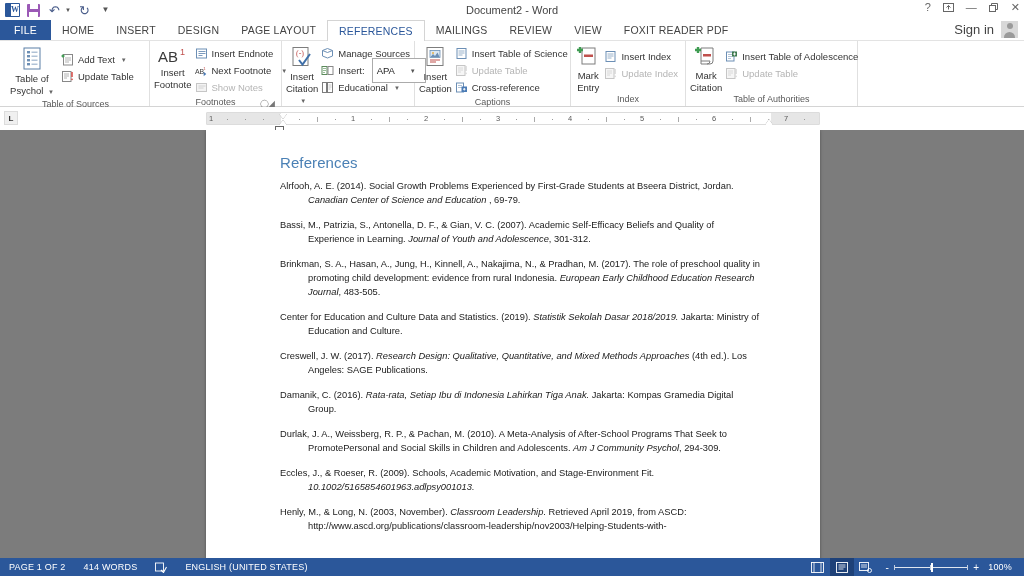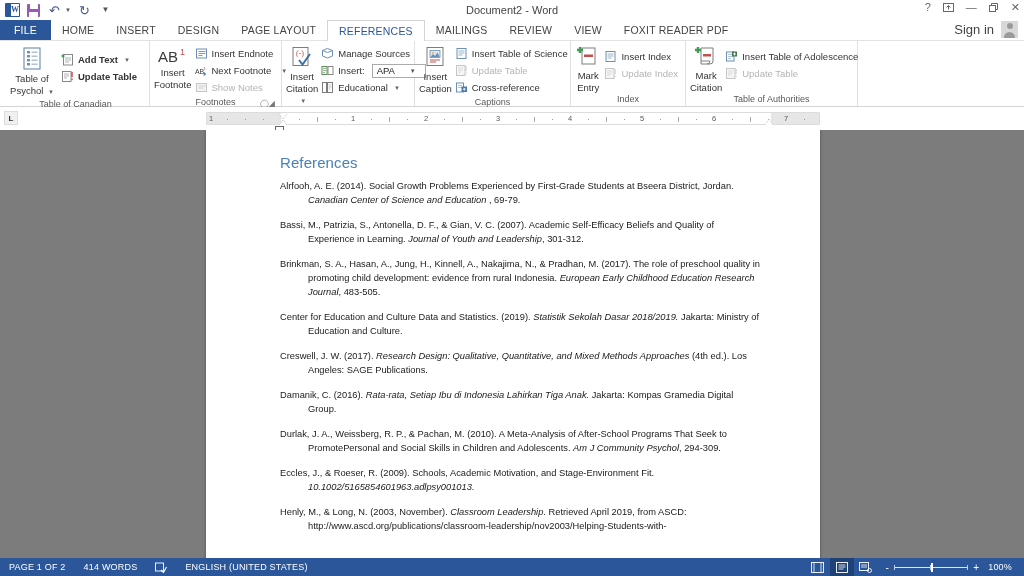--- a/index.html
+++ b/index.html
@@ -229,21 +229,21 @@
     white-space: nowrap;
     cursor: default;
   }
   .smallbtn.disabled { color: #b4b4b4; }
   .smallbtn .ico { width: 13px; height: 13px; flex: 0 0 13px; display:flex; align-items:center; justify-content:center;}
   .caret { font-size: 6px; color: #666; margin-left: 2px; }
 
   .stylebox {
     border: 1px solid #ababab;
     background: #fff;
-    height: 14px;
+    height: 25px;
     min-width: 54px;
     display: flex;
     align-items: center;
     justify-content: space-between;
     font-size: 9.5px;
     padding: 0 9px 0 4px;
     margin-left: 3px;
     color: #222;
   }
   .stylebox .cv { font-size: 6px; color: #555; }
@@ -518,21 +518,21 @@
             <rect x="12.5" y="9.6" width="6" height="1.2" fill="#9db4cc"></rect>
             <rect x="8" y="13" width="3" height="2.4" fill="#6c8fb5"></rect>
             <rect x="12.5" y="13.6" width="6" height="1.2" fill="#9db4cc"></rect>
             <rect x="8" y="17" width="3" height="2.4" fill="#6c8fb5"></rect>
             <rect x="12.5" y="17.6" width="6" height="1.2" fill="#9db4cc"></rect>
           </svg>
         </span>
         <span class="lbl">Table of</span>
         <span class="lbl"><span>Psychol</span> <span class="caret">▼</span></span>
       </div>
-      <div class="smallcol" style="margin-top:6px;font-weight:bold;">
+      <div class="smallcol" style="margin-top:6px;">
         <div class="smallbtn">
           <span class="ico">
             <svg width="13" height="13" viewBox="0 0 13 13">
                 <rect x="2.5" y="1.5" width="9" height="10.5" fill="#fff" stroke="#888"></rect>
                 <path d="M4 5h6M4 7h6M4 9h4" stroke="#aaa" stroke-width="0.9"></path>
                 <path d="M2 1.5 V4.5 M0.5 3 H3.5" stroke="#3f9c52" stroke-width="1.6"></path>
               </svg>
           </span>
           <span>Add Text</span>
           <span class="caret">▼</span>
@@ -543,21 +543,21 @@
                 <rect x="1.5" y="1.5" width="8.5" height="10" fill="#fff" stroke="#888"></rect>
                 <path d="M3 4h5M3 6h5M3 8h3" stroke="#aaa" stroke-width="0.9"></path>
                 <path d="M11 2 V7" stroke="#d9534f" stroke-width="1.6"></path>
                 <circle cx="11" cy="9.3" r="0.9" fill="#d9534f"></circle>
               </svg>
           </span>
           <span>Update Table</span>
         </div>
       </div>
     </div>
-    <div class="rgroup-label">Table of Canadian</div>
+    <div class="rgroup-label">Table of Sources</div>
   </div>
 
   <div class="rgroup" style="width:132px;">
     <div class="rgroup-body">
       <div class="bigbtn" style="width:46px;">
         <span>
           <svg width="34" height="20" viewBox="0 0 34 20">
             <text x="2" y="16" font-family="Liberation Sans, sans-serif" font-size="15" fill="#3a3a3a">AB</text>
             <text x="24" y="9" font-family="Liberation Sans, sans-serif" font-size="9" fill="#c0504d">1</text>
           </svg>
@@ -832,21 +832,21 @@
     <span class="indent-sq"></span>
     <span class="right-indent"></span>
   </div>
 </div>
 
 <div class="workspace">
   <div class="page">
     <div class="pagebody">
       <h1 class="heading1">References</h1>
       <p class="ref">Alrfooh, A. E. (2014). Social Growth Problems Experienced by First-Grade Students at Bseera District, Jordan. <i>Canadian Center of Science and Education</i> , 69-79.</p>
-      <p class="ref">Bassi, M., Patrizia, S., Antonella, D. F., &amp; Gian, V. C. (2007). Academic Self-Efficacy Beliefs and Quality of Experience in Learning. <i>Journal of Youth and Leadership</i>, 301-312.</p>
+      <p class="ref">Bassi, M., Patrizia, S., Antonella, D. F., &amp; Gian, V. C. (2007). Academic Self-Efficacy Beliefs and Quality of Experience in Learning. <i>Journal of Youth and Adolescence</i>, 301-312.</p>
       <p class="ref">Brinkman, S. A., Hasan, A., Jung, H., Kinnell, A., Nakajima, N., &amp; Pradhan, M. (2017). The role of preschool quality in promoting child development: evidence from rural Indonesia. <i>European Early Childhood Education Research Journal</i>, 483-505.</p>
       <p class="ref">Center for Education and Culture Data and Statistics. (2019). <i>Statistik Sekolah Dasar 2018/2019.</i> Jakarta: Ministry of Education and Culture.</p>
       <p class="ref">Creswell, J. W. (2017). <i>Research Design: Qualitative, Quantitative, and Mixed Methods Approaches</i> (4th ed.). Los Angeles: SAGE Publications.</p>
       <p class="ref">Damanik, C. (2016). <i>Rata-rata, Setiap Ibu di Indonesia Lahirkan Tiga Anak.</i> Jakarta: Kompas Gramedia Digital Group.</p>
       <p class="ref">Durlak, J. A., Weissberg, R. P., &amp; Pachan, M. (2010). A Meta-Analysis of After-School Programs That Seek to PromotePersonal and Social Skills in Children and Adolescents. <i>Am J Community Psychol</i>, 294-309.</p>
       <p class="ref">Eccles, J., &amp; Roeser, R. (2009). Schools, Academic Motivation, and Stage-Environment Fit. <i>10.1002/5165854601963.adlpsy001013.</i></p>
       <p class="ref">Henly, M., &amp; Long, N. (2003, November). <i>Classroom Leadership</i>. Retrieved April 2019, from ASCD: http://www.ascd.org/publications/classroom-leadership/nov2003/Helping-Students-with-</p>
     </div>
   </div>
 </div>

